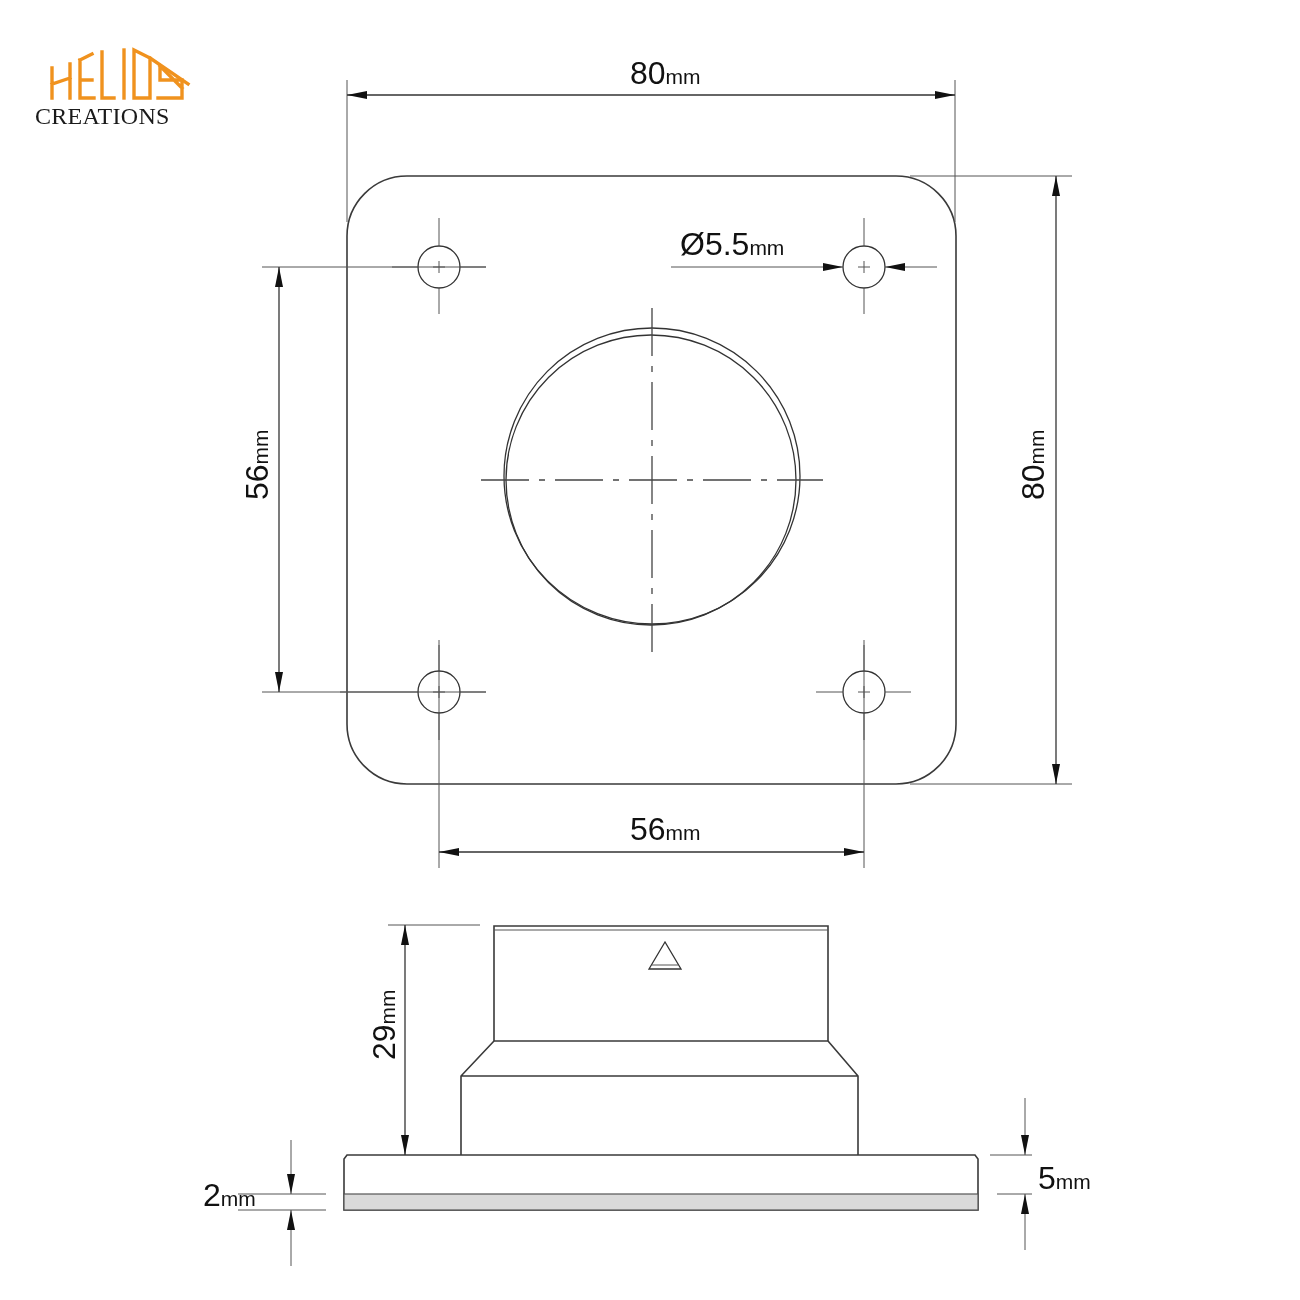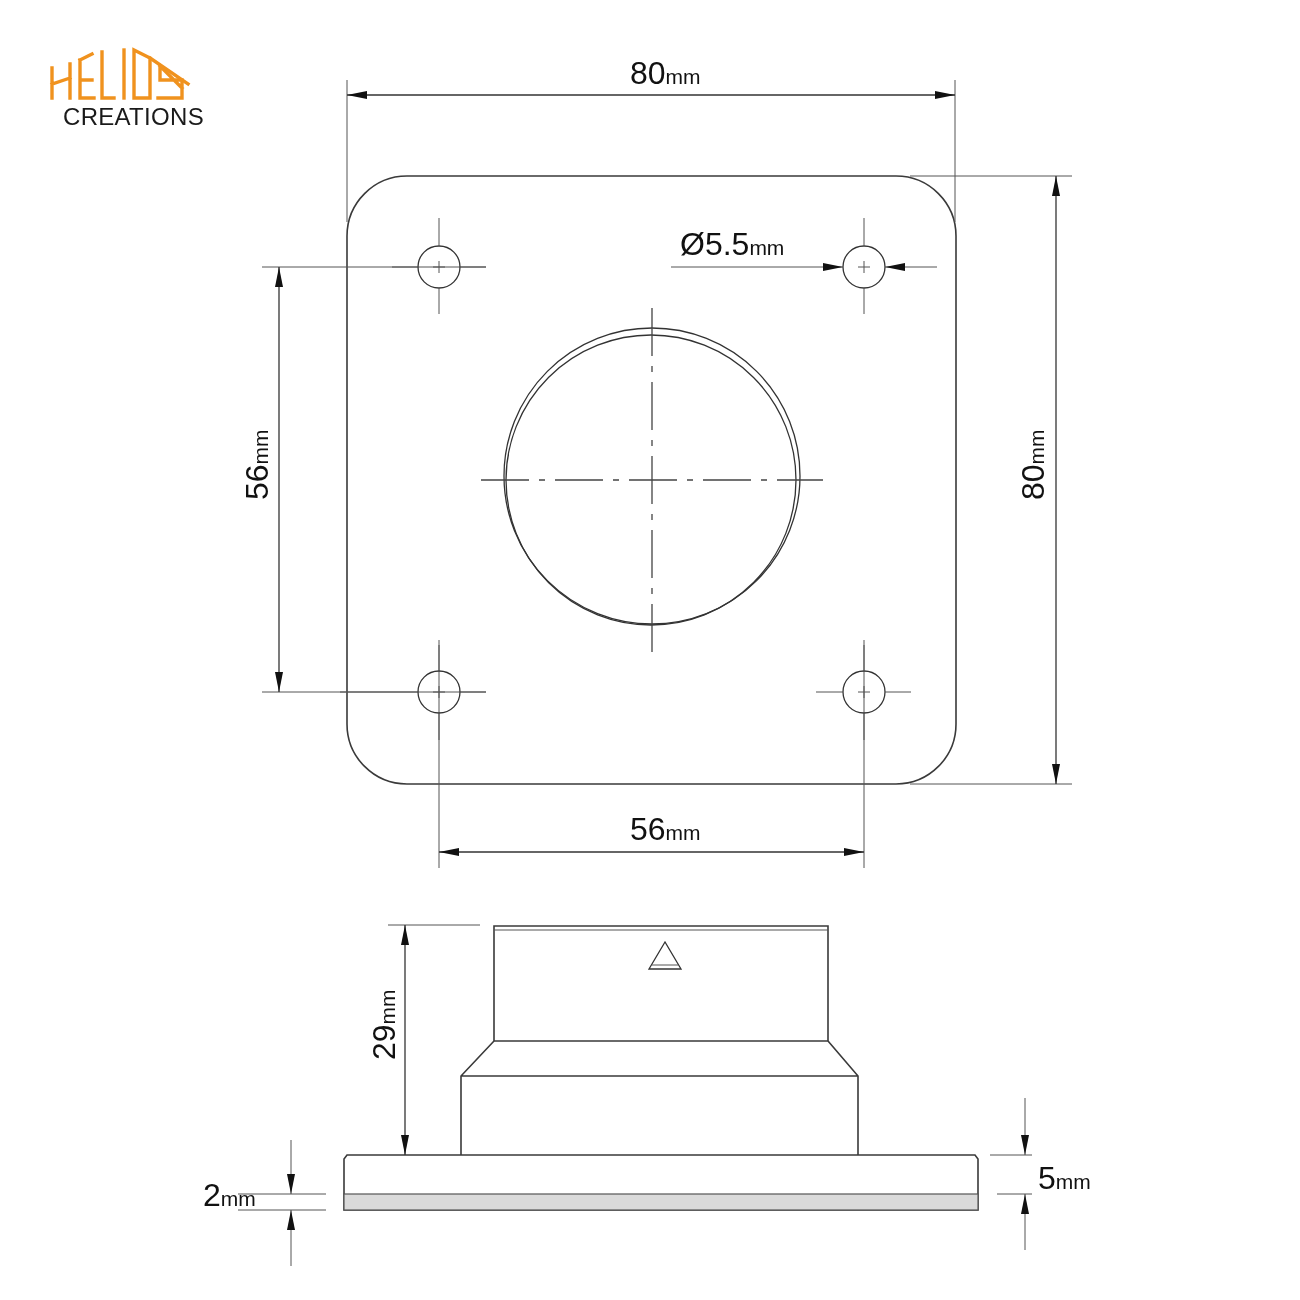--- a/index.html
+++ b/index.html
@@ -1,19 +1,19 @@
 <!DOCTYPE html>
 <html><head>
 <meta charset="utf-8">
 <style>
   html, body { margin: 0; padding: 0; background: #ffffff; }
   body { width: 1300px; height: 1300px; position: relative; overflow: hidden; font-family: "Liberation Sans", sans-serif; }
   #drawing { position: absolute; left: 0; top: 0; width: 1300px; height: 1300px; }
   .logo { position: absolute; left: 48px; top: 40px; width: 150px; height: 95px; }
-  .logo-sub { position: absolute; left: 63px; top: 103px; font-family: Liberation Sans, sans-serif; font-size: 24px; color: #1a1a1a; letter-spacing: 0.3px; }
+  .logo-sub { position: absolute; left: 35px; top: 103px; font-family: Liberation Serif, serif; font-size: 24px; color: #1a1a1a; letter-spacing: 0.3px; }
   .dim-label { font-family: "Liberation Sans", sans-serif; fill: #111; }
   .big { font-size: 32px; }
   .unit { font-size: 21px; }
   .ln { stroke: #333; stroke-width: 1.3; fill: none; }
   .thin { stroke: #555; stroke-width: 1; fill: none; }
   .outline { stroke: #3a3a3a; stroke-width: 1.6; fill: none; }
   .centerline { stroke: #444; stroke-width: 1.3; fill: none; }
 </style>
 </head>
 <body>

